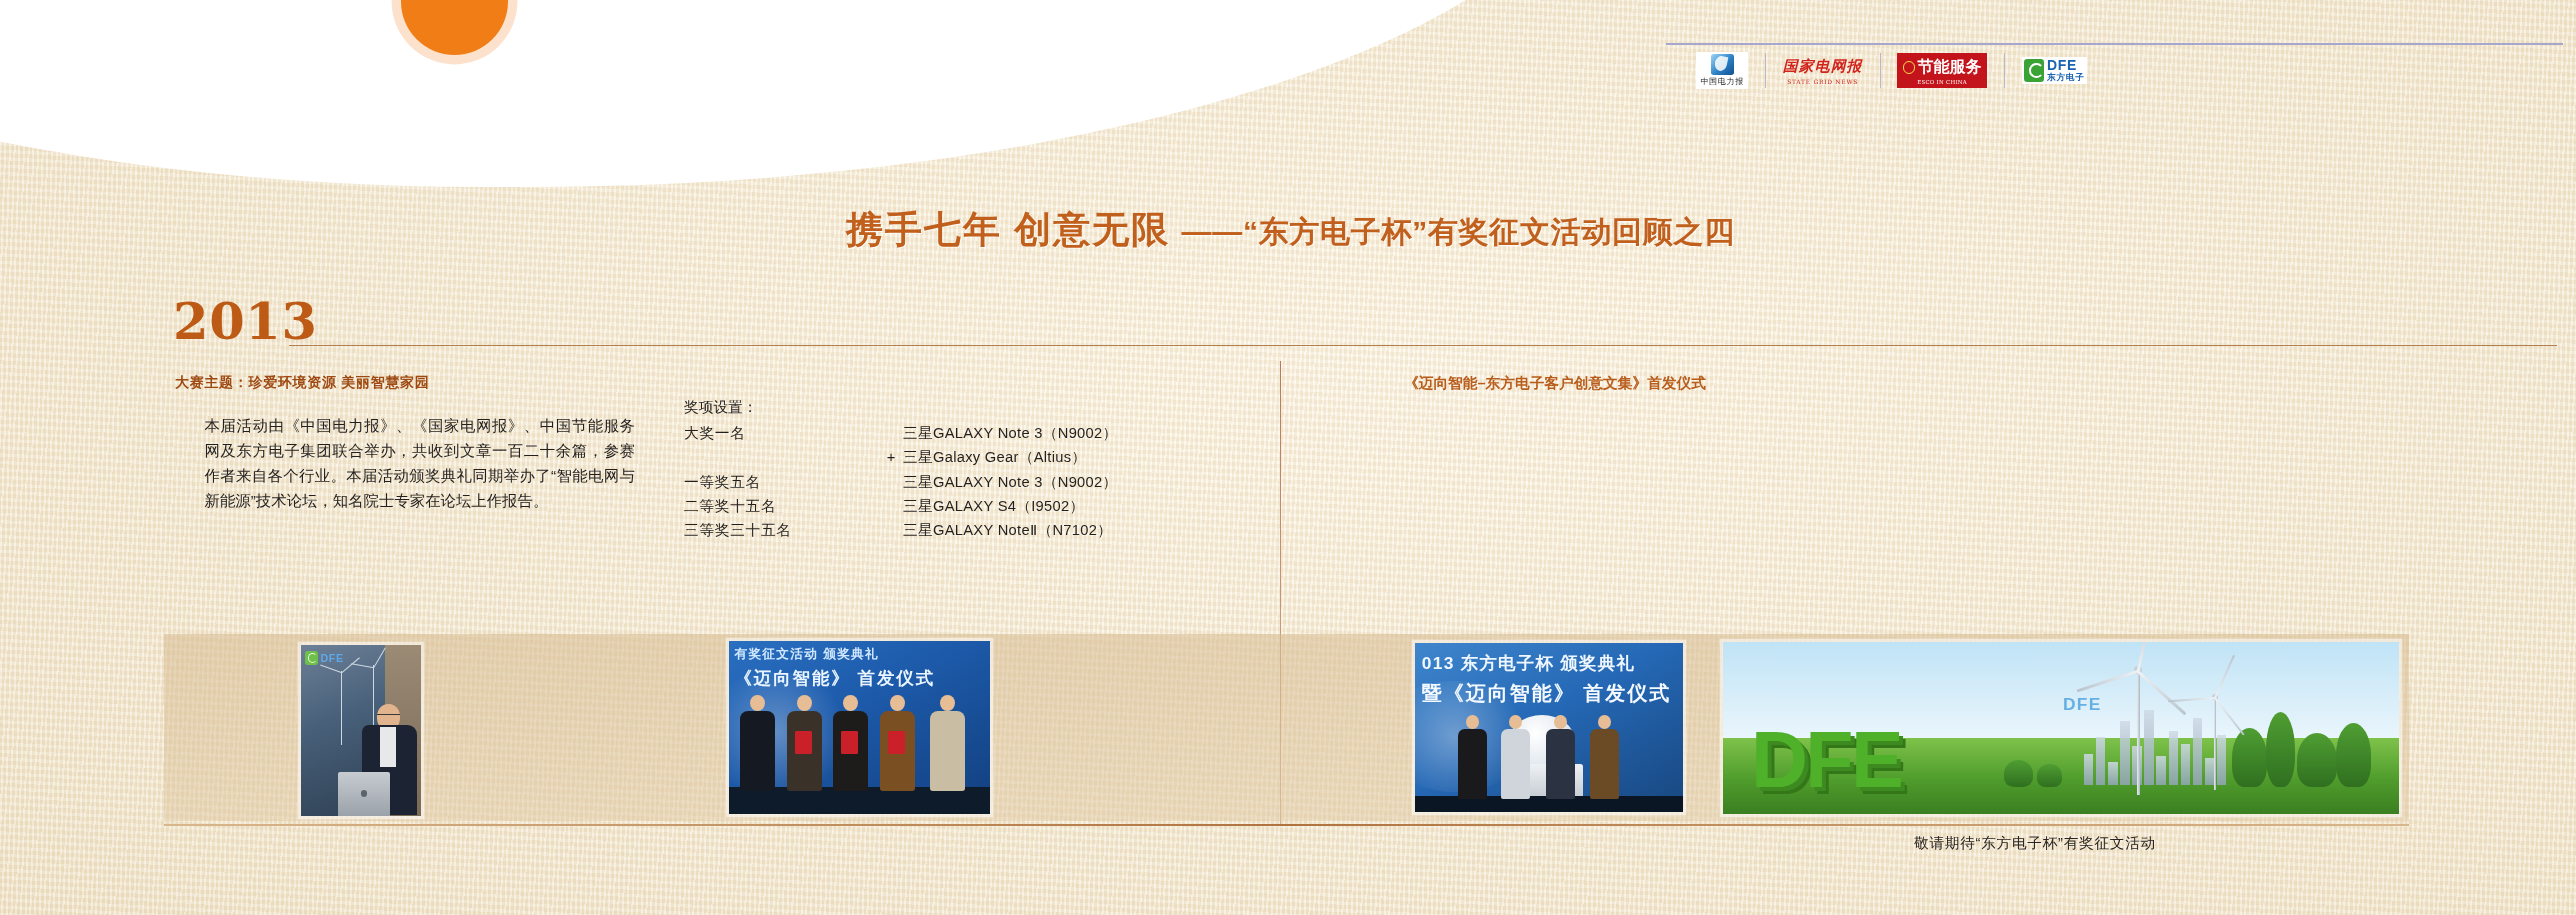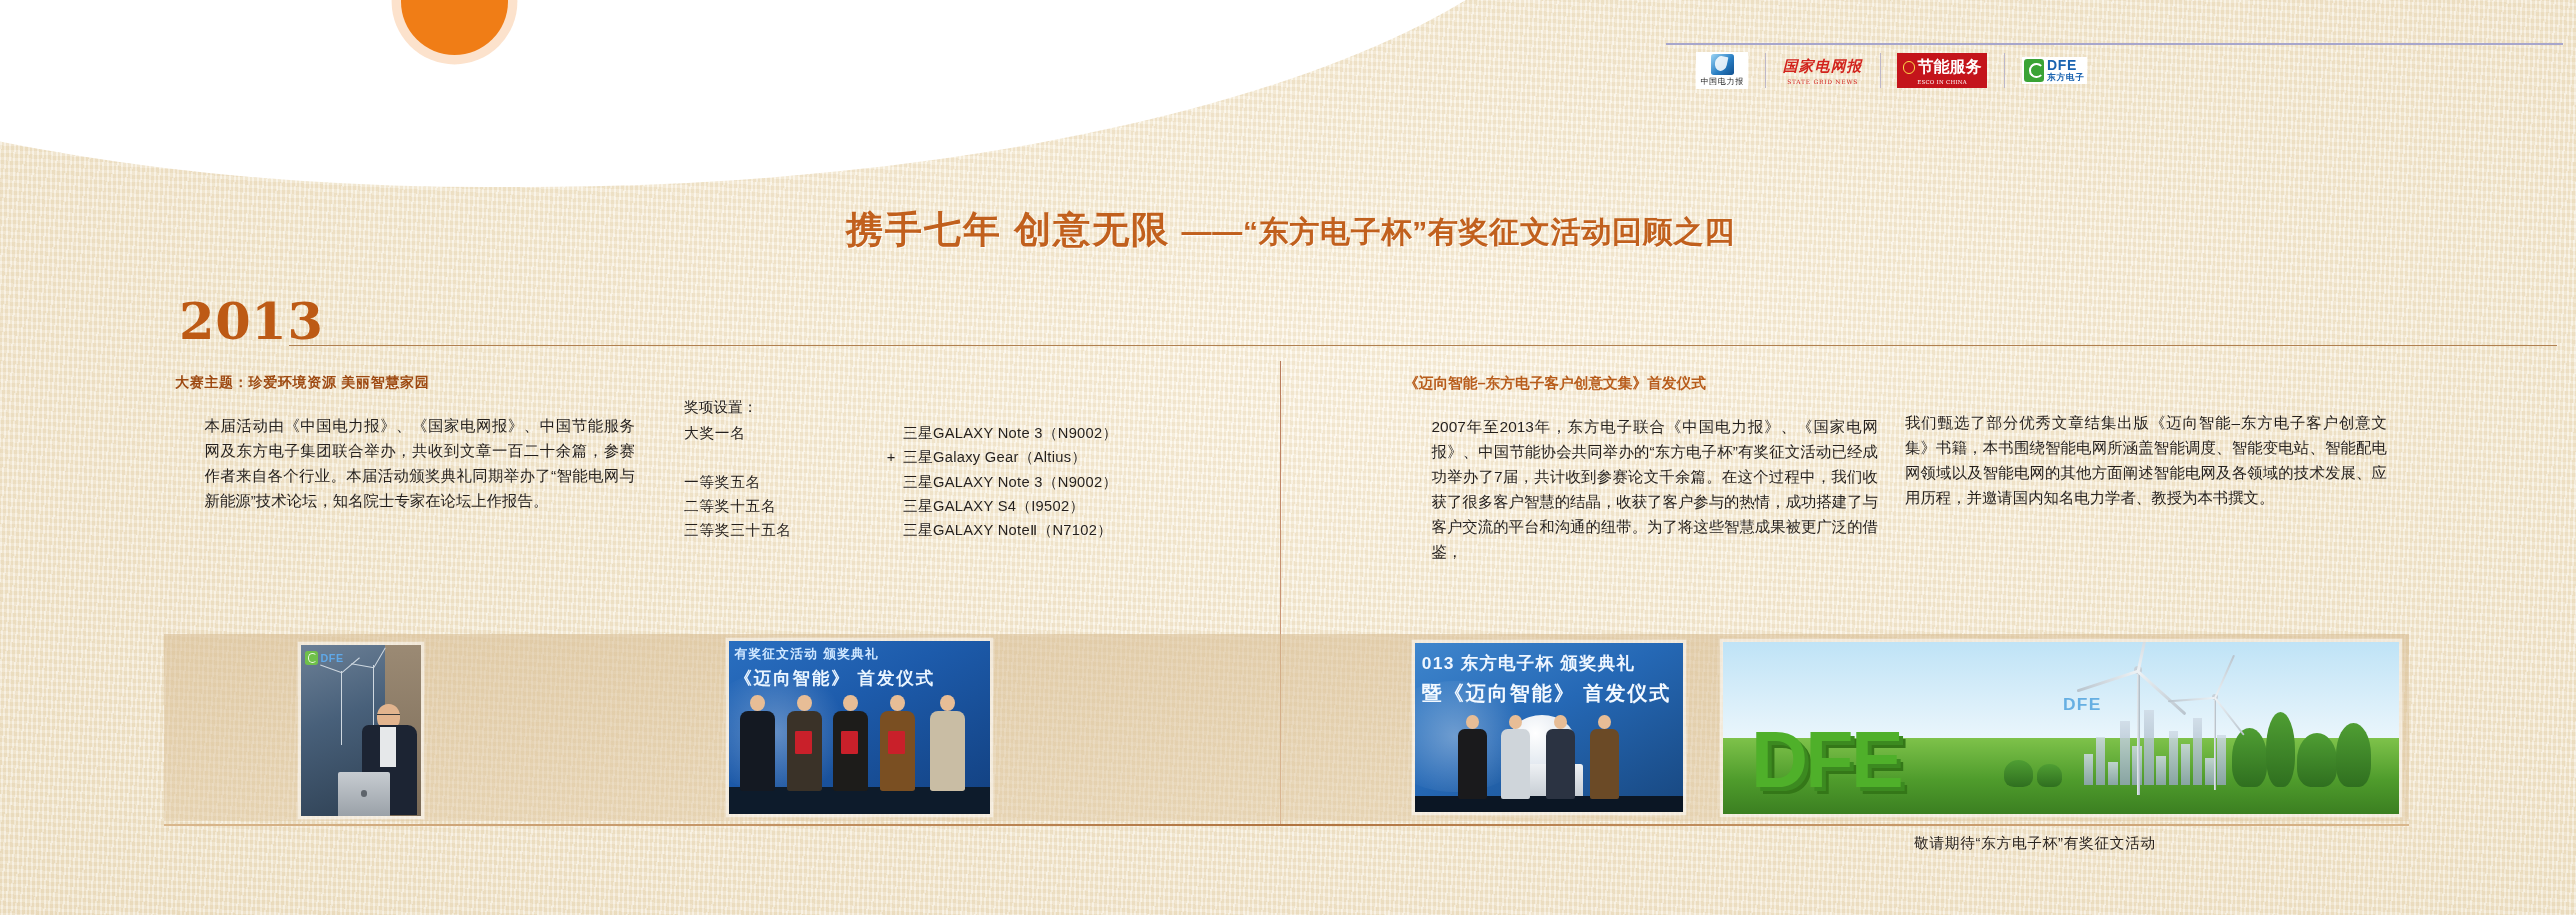--- a/index.html
+++ b/index.html
@@ -81,21 +81,21 @@
     font-size:36px;font-weight:bold;color:#c1601d;letter-spacing:1.3px;
     text-shadow:0.7px 0.7px 0 rgba(255,255,255,.75);
   }
   .title .t-main{font-size:37px;letter-spacing:2px;}
   .title .t-sub{font-size:30px;letter-spacing:0.7px;}
 
   
   .year{
     position:absolute;left:173px;top:296px;
     font-family:"DejaVu Serif","Liberation Serif",serif;font-weight:bold;
-    font-size:51px;color:#bd5a15;line-height:1;letter-spacing:0.7px;padding-left:6px;
+    font-size:51px;color:#bd5a15;line-height:1;letter-spacing:0.7px;
   }
   .year-rule{position:absolute;left:289px;top:345px;width:2268px;height:1.3px;background:#b08050;}
 
   
   .subject{
     position:absolute;left:175px;top:374px;
     font-size:14px;font-weight:bold;color:#9e4a12;letter-spacing:0.7px;
   }
   .lead{
     position:absolute;left:173px;top:414px;width:462px;
@@ -310,24 +310,20 @@
           <td class="plus"></td>
           <td class="val">三星GALAXY NoteⅡ（N7102）</td>
         </tr>
       </tbody>
     </table>
   </div>
 
   <div class="vdiv"></div>
 
   <div class="rheadA">《迈向智能–东方电子客户创意文集》首发仪式</div>
-  <div class="rbodyA">
-    <span class="ind">2007年至2013年，东方电子联合《中国电力报》、《国家电网报》、中国节能协会共同举办的“东方电子杯”有奖征文活动已经成功举办了7届，共计收到参赛论文千余篇。在这个过程中，我们收获了很多客户智慧的结晶，收获了客户参与的热情，成功搭建了与客户交流的平台和沟通的纽带。为了将这些智慧成果被更广泛的借鉴，</span>
-  </div>
-  <div class="rbodyB">我们甄选了部分优秀文章结集出版《迈向智能–东方电子客户创意文集》书籍，本书围绕智能电网所涵盖智能调度、智能变电站、智能配电网领域以及智能电网的其他方面阐述智能电网及各领域的技术发展、应用历程，并邀请国内知名电力学者、教授为本书撰文。</div>
 
   <div class="photoband">
 
     <div class="photo" id="photo1">
       <div class="backdrop"></div>
       <div class="wall"></div>
       <div class="dfe">
         <span class="sw"></span>
         <span class="lt">DFE</span>
       </div>

